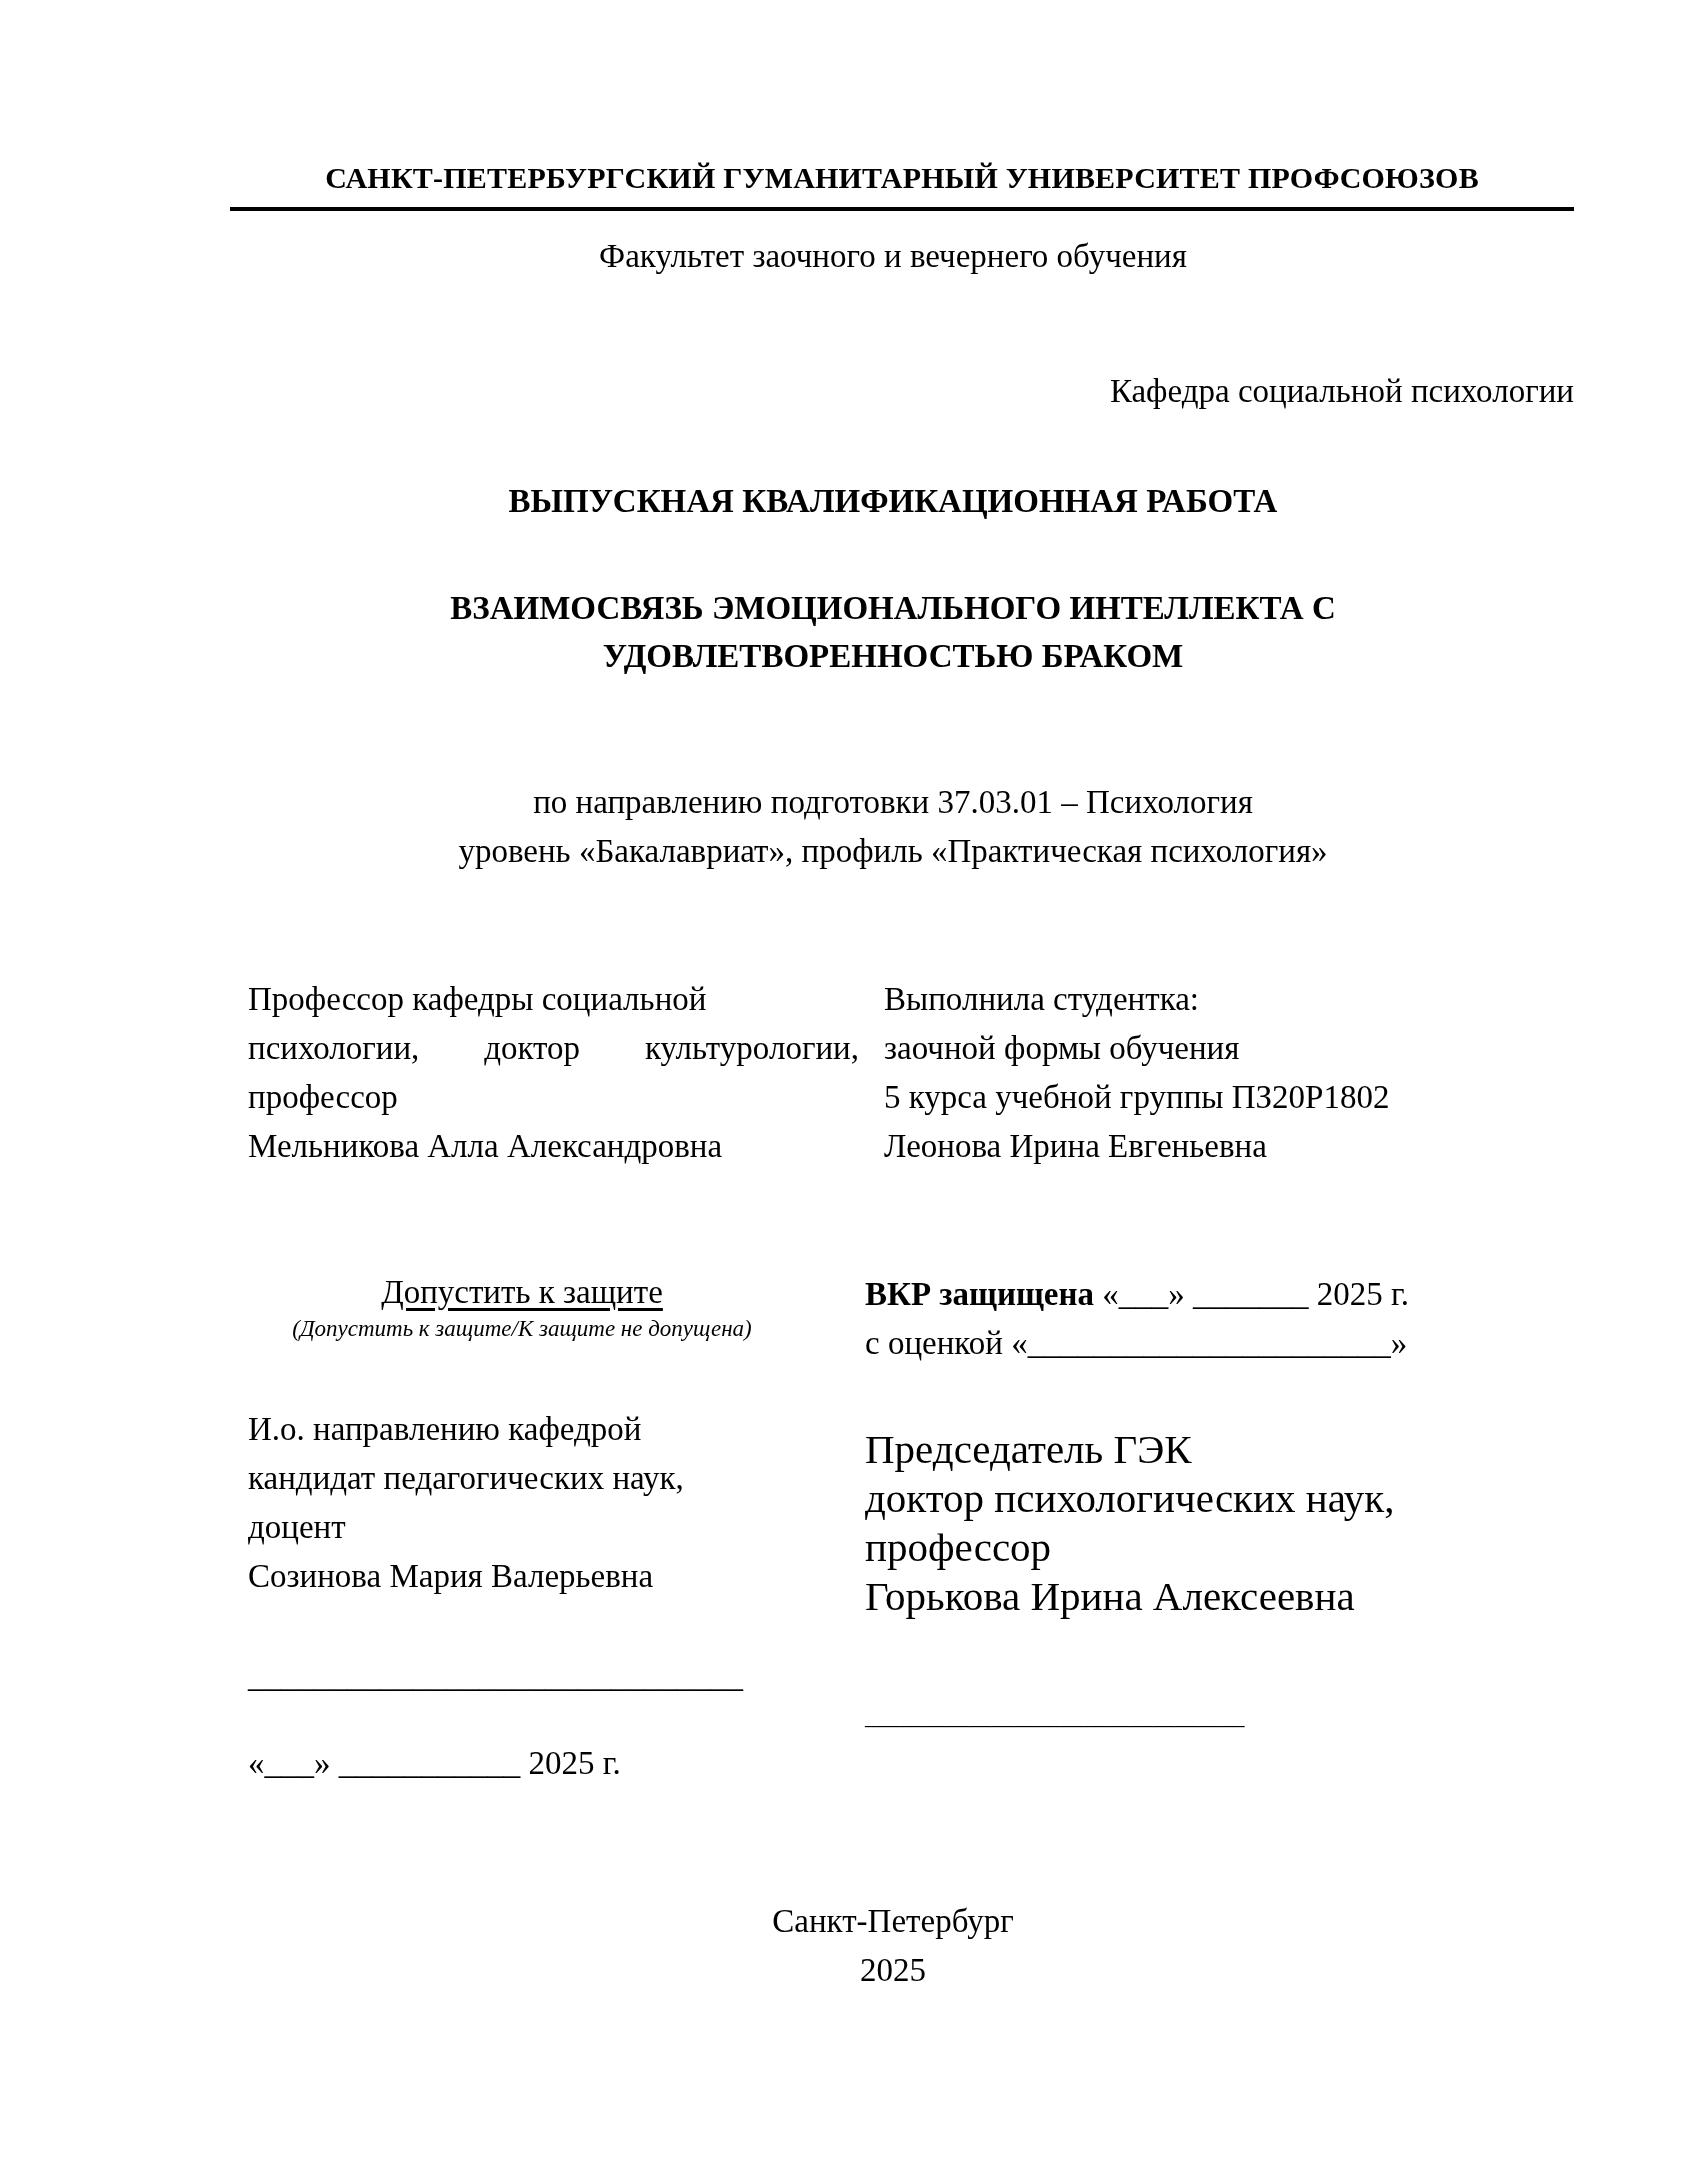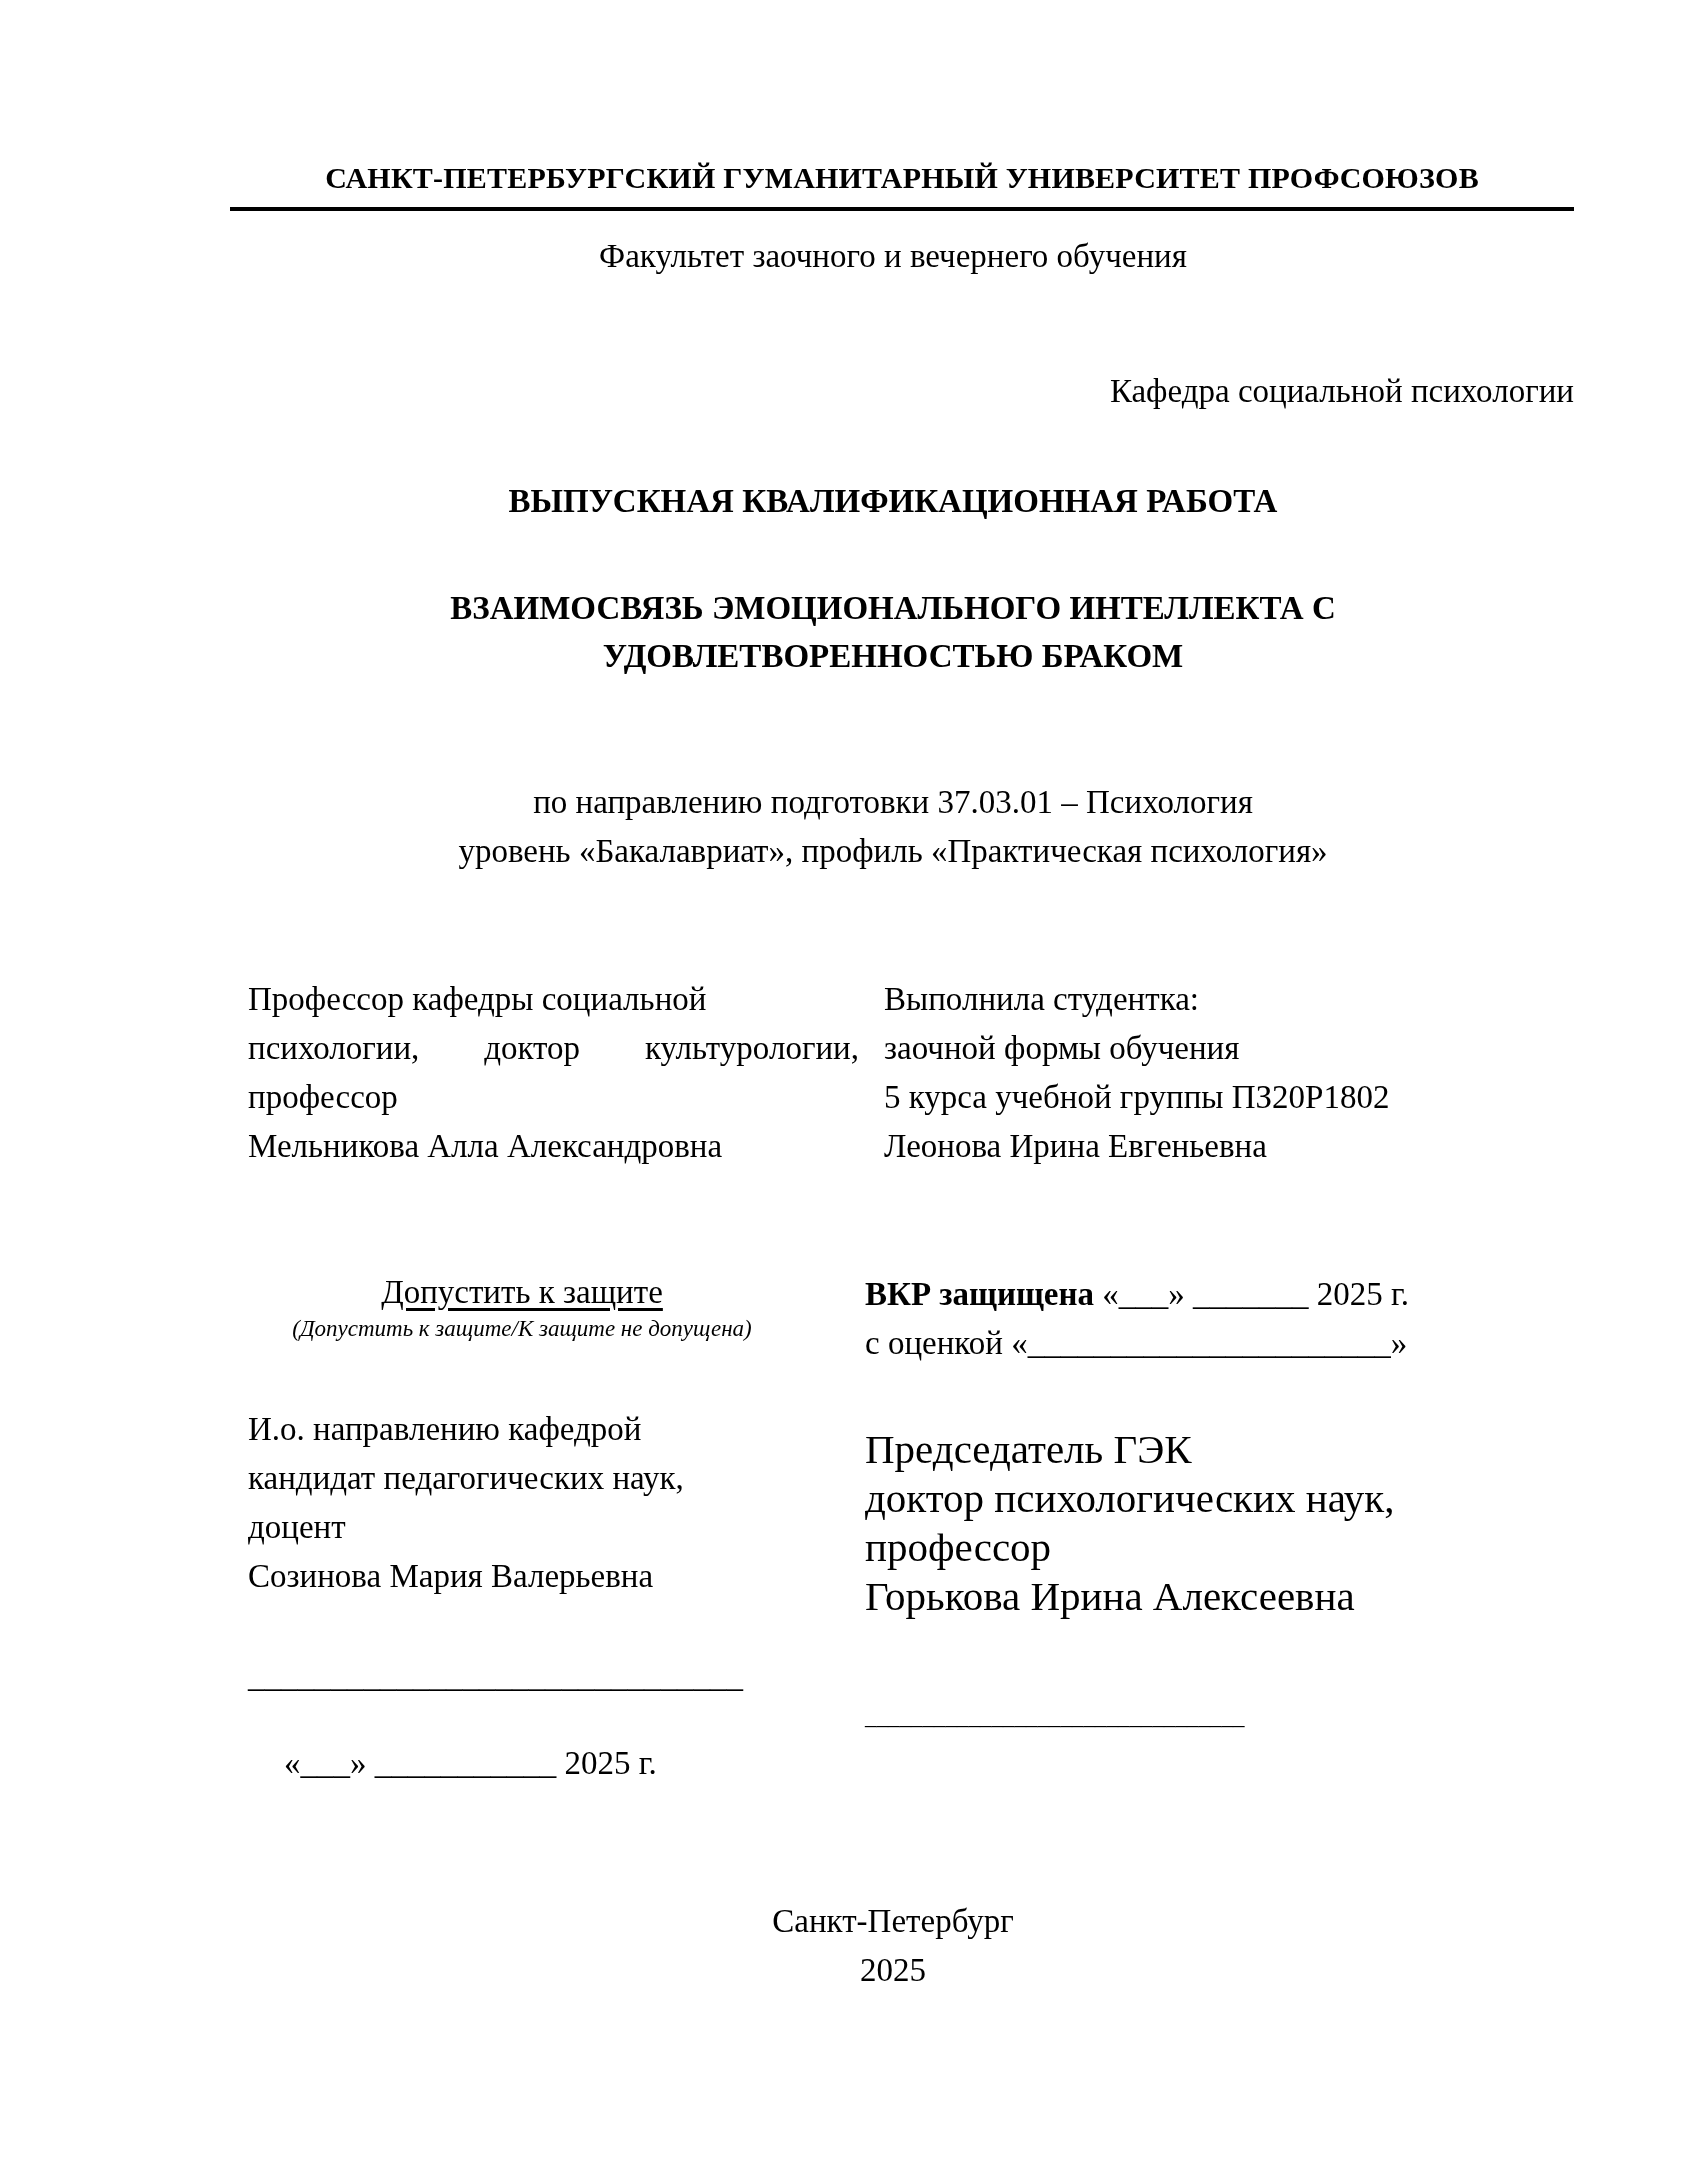--- a/index.html
+++ b/index.html
@@ -18,21 +18,21 @@
   .block-left .just { text-align: justify; text-align-last: justify; }
   .block-right { left: 884px; top: 975px; font-size: 33px; line-height: 49px; }
   .admit { left: 248px; width: 548px; top: 1270px; text-align: center; }
   .admit .main { font-size: 33px; text-decoration: underline; text-underline-offset: 4.8px; line-height: 44px; }
   .admit .sub { font-size: 23px; font-style: italic; line-height: 29px; }
   .defended { left: 865px; top: 1270px; font-size: 33px; line-height: 49px; }
   .head-dept { left: 248px; top: 1405px; font-size: 33px; line-height: 49px; }
   .chair { left: 865px; top: 1425px; font-size: 41px; line-height: 49px; }
   .sig-left { left: 248px; top: 1658px; font-size: 33px; }
   .sig-right { left: 865px; top: 1677px; font-size: 23px; margin-top: 27px; }
-  .date-left { left: 248px; top: 1745px; font-size: 33px; margin-left: 36px; }
+  .date-left { left: 248px; top: 1745px; font-size: 33px; }
   .city { left: 0; width: 1786px; top: 1897px; text-align: center; font-size: 33px; line-height: 49px; }
   .line { display: block; }
 </style>
 </head>
 <body>
 
 <div class="abs header-text">САНКТ-ПЕТЕРБУРГСКИЙ ГУМАНИТАРНЫЙ УНИВЕРСИТЕТ ПРОФСОЮЗОВ</div>
 <div class="rule"></div>
 
 <div class="abs faculty">Факультет заочного и вечернего обучения</div>

